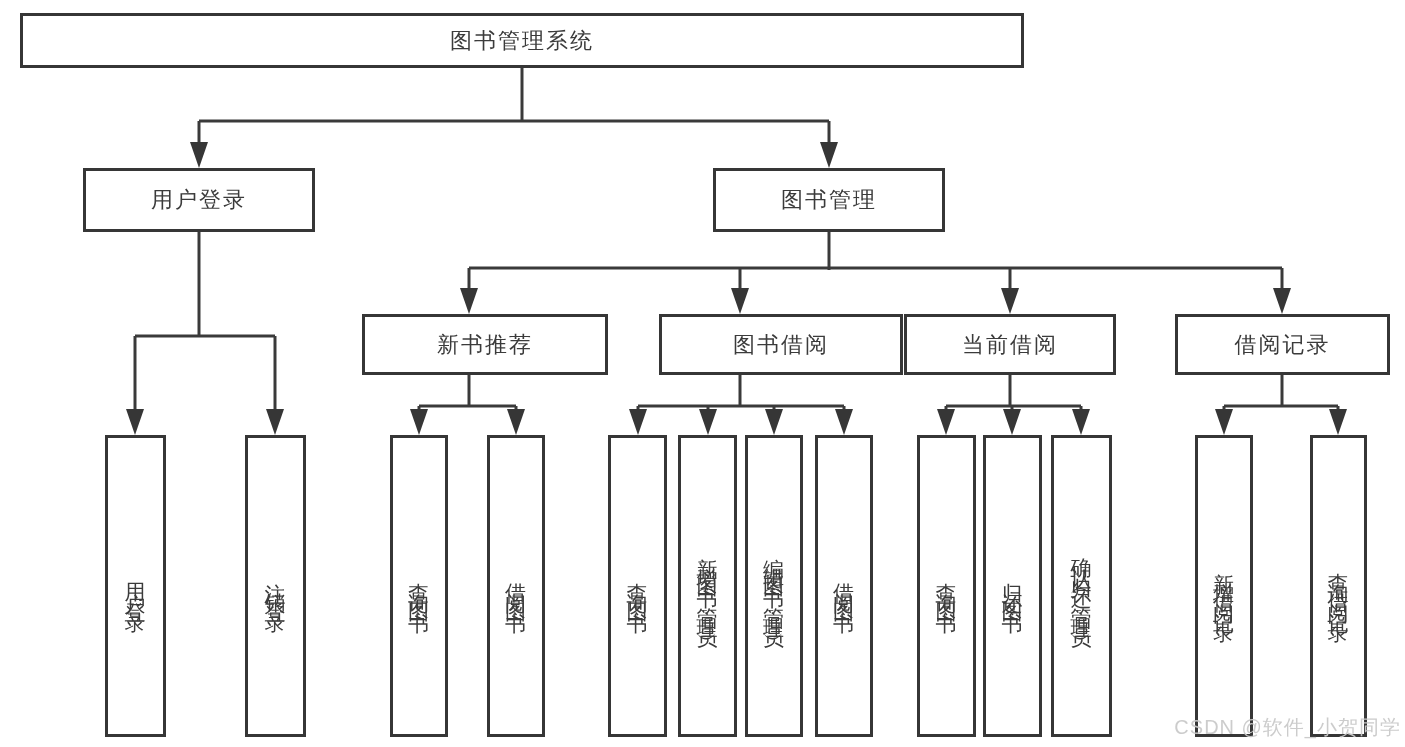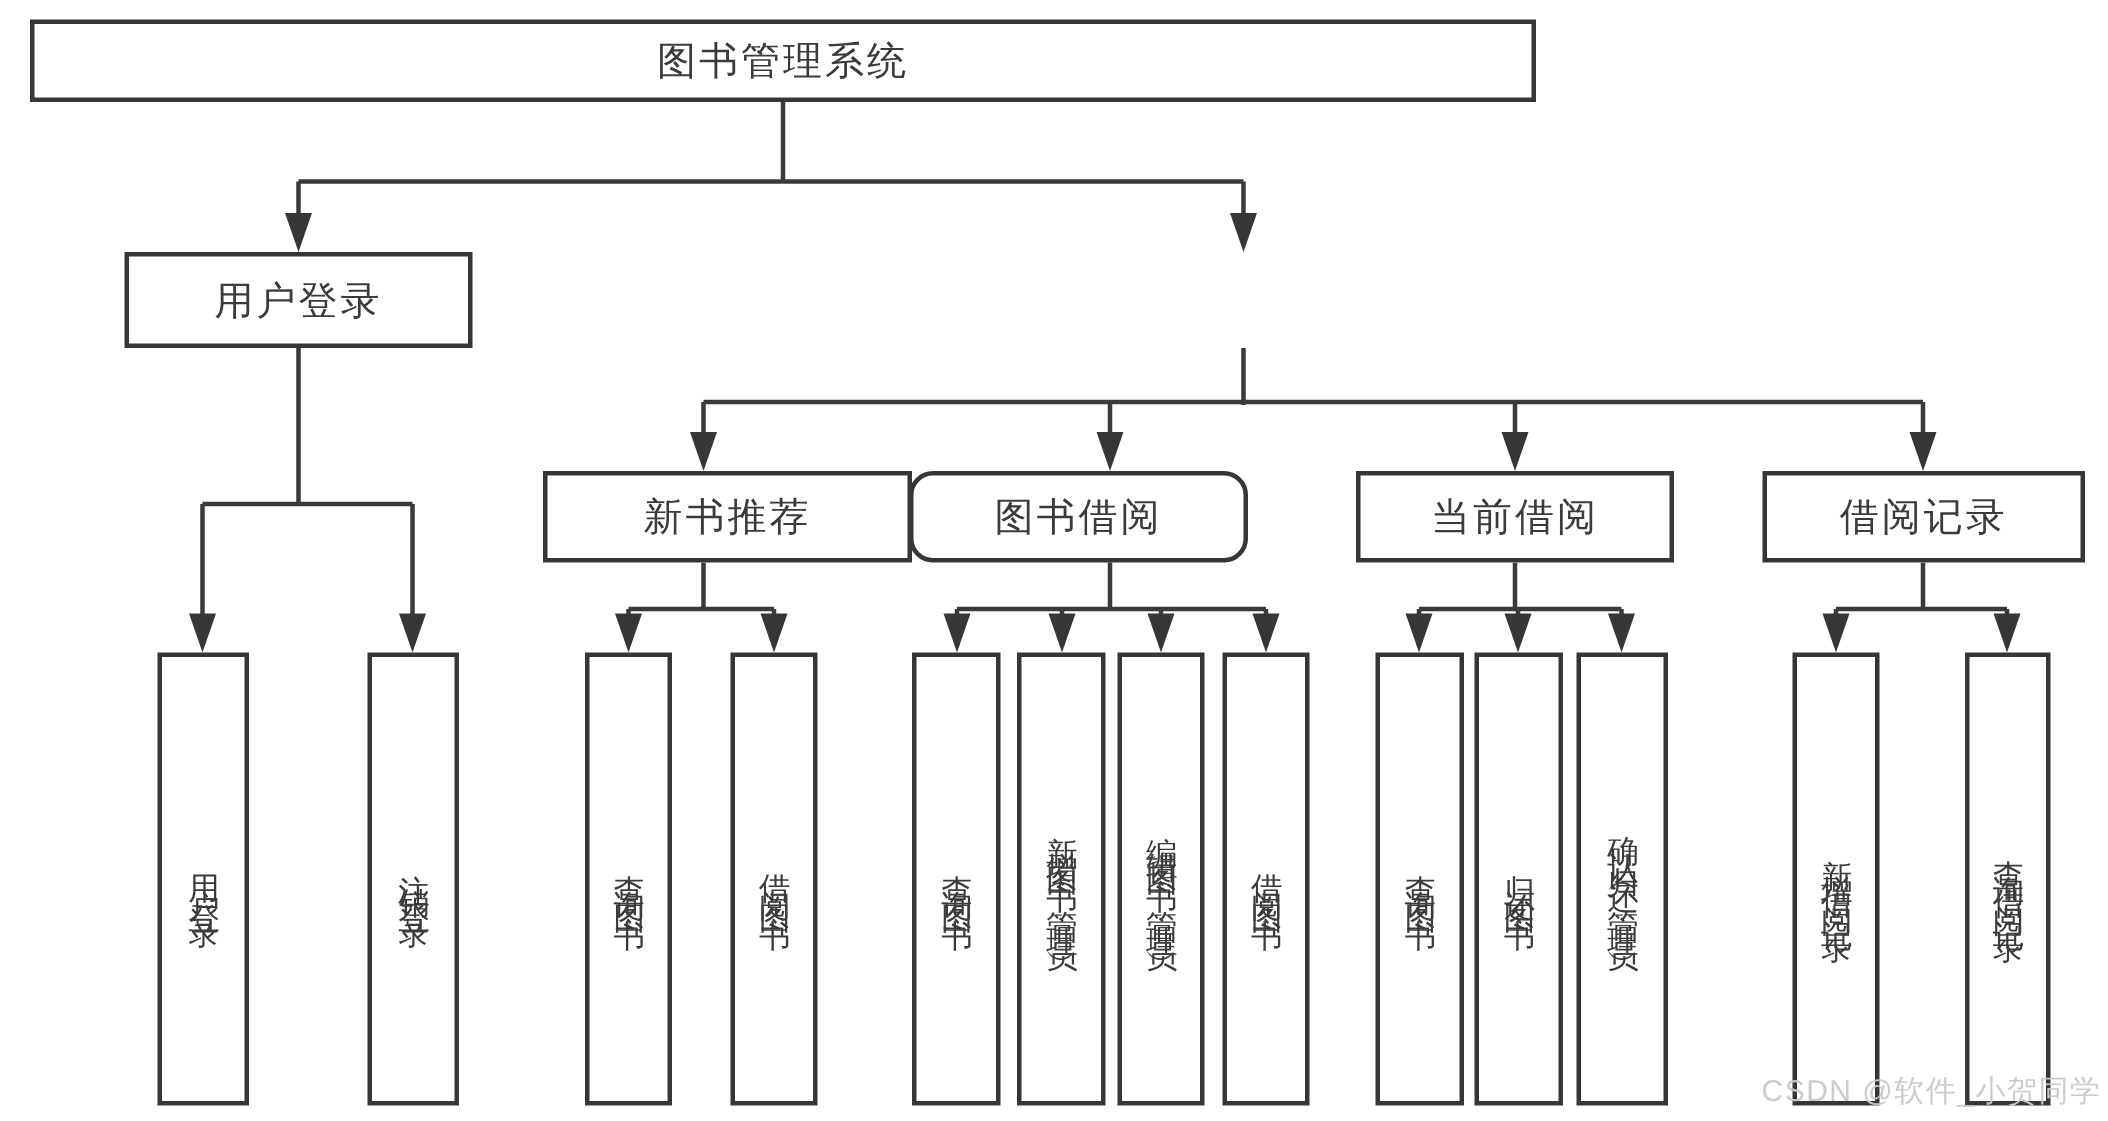--- a/index.html
+++ b/index.html
@@ -16,21 +16,21 @@
     box-sizing:border-box;
     background:#ffffff;
     border:3px solid #363636;
     display:flex;
     align-items:center;
     justify-content:center;
     z-index:2;
   }
   .node .lbl{
     color:#3b3b3b;
-    font-size:26px;
+    font-size:22px;
     letter-spacing:2px;
     white-space:nowrap;
   }
   .node.vert .lbl{
     writing-mode:vertical-rl;
     text-orientation:upright;
     font-size:21px;
     letter-spacing:10px;
     white-space:normal;
     line-height:1;
@@ -115,25 +115,28 @@
     <polygon class="arrow" points="1329,409 1347,409 1338,435"></polygon>
   </svg>
 
   <div class="node" style="left:20px;top:13px;width:1004px;height:55px;">
     <span class="lbl">图书管理系统</span>
   </div>
 
   <div class="node" style="left:83px;top:168px;width:232px;height:64px;">
     <span class="lbl">用户登录</span>
   </div>
+  <div class="node" style="left:713px;top:168px;width:232px;height:64px;">
+    <span class="lbl">图书管理</span>
+  </div>
 
   <div class="node" style="left:362px;top:314px;width:246px;height:61px;">
     <span class="lbl">新书推荐</span>
   </div>
-  <div class="node" style="left:606px;top:314px;width:226px;height:61px;border-radius:16px;">
+  <div class="node" style="left:659px;top:314px;width:244px;height:61px;">
     <span class="lbl">图书借阅</span>
   </div>
   <div class="node" style="left:904px;top:314px;width:212px;height:61px;">
     <span class="lbl">当前借阅</span>
   </div>
   <div class="node" style="left:1175px;top:314px;width:215px;height:61px;">
     <span class="lbl">借阅记录</span>
   </div>
 
   <div class="node vert" style="left:105px;top:435px;width:61px;height:302px;">

